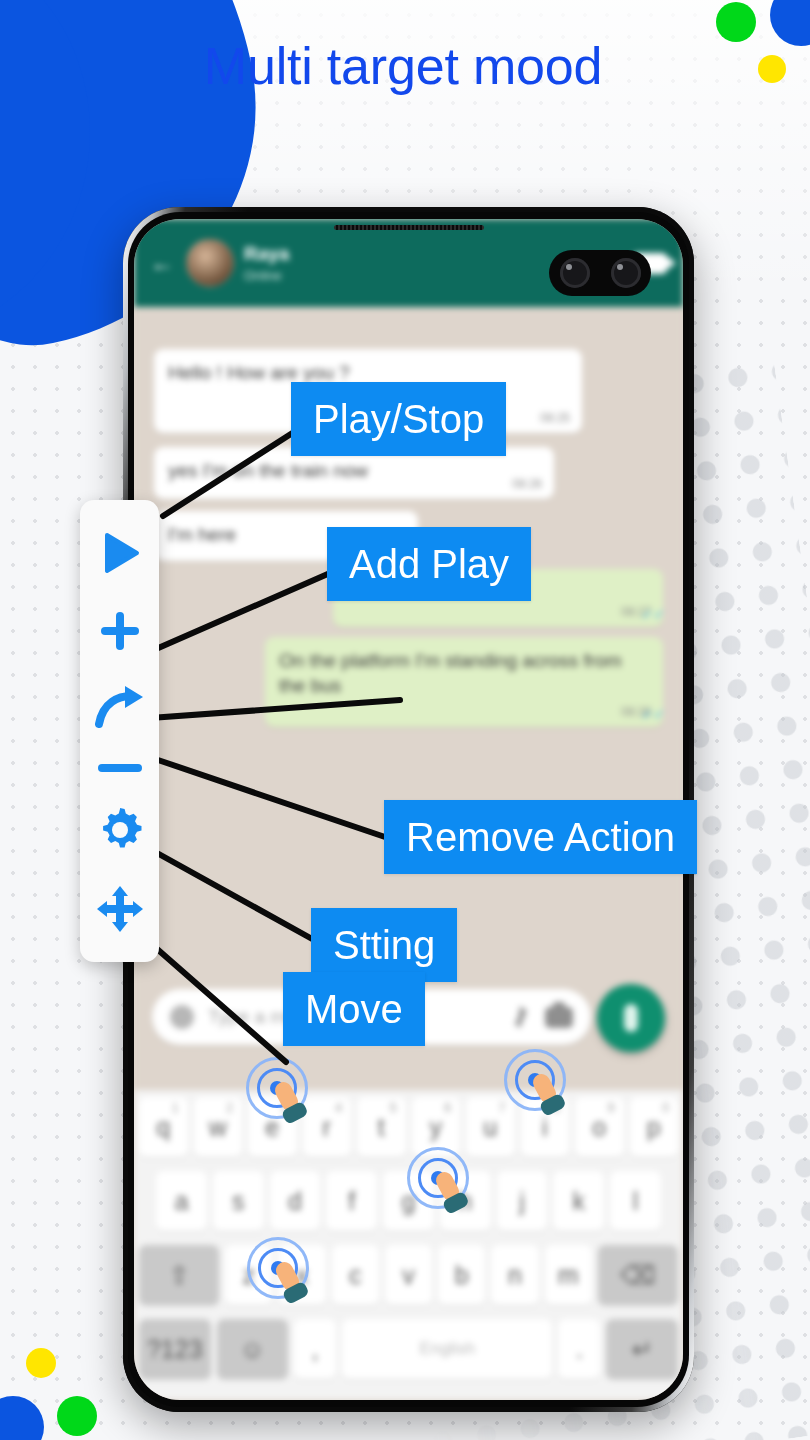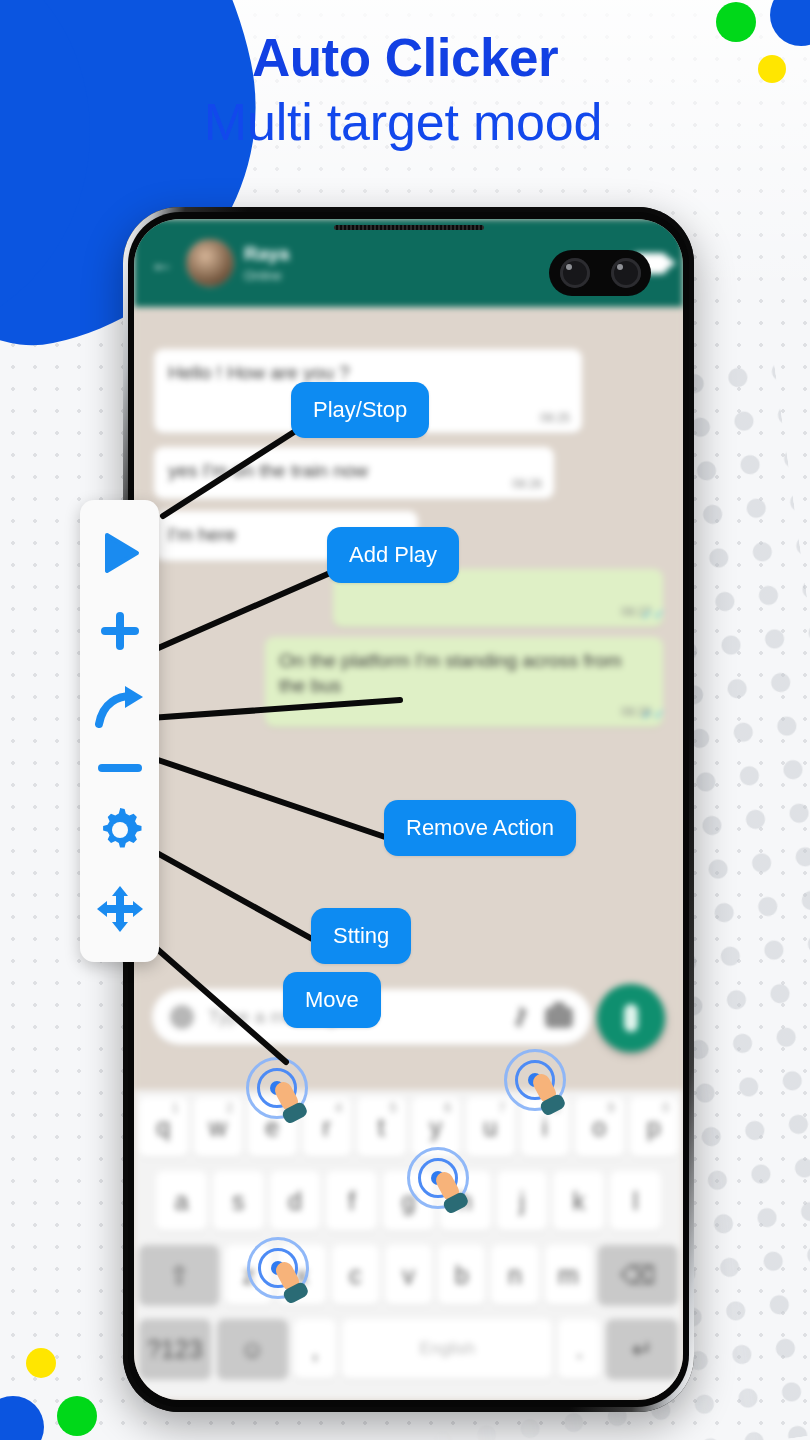--- a/index.html
+++ b/index.html
@@ -158,22 +158,22 @@
   .marker .hand{position:absolute;left:26px;top:30px;width:22px;height:44px;
     transform:rotate(-28deg);transform-origin:top left;}
   .marker .hand .finger{position:absolute;left:0;top:0;width:17px;height:30px;border-radius:9px;
     background:#f7b37a;}
   .marker .hand .cuff{position:absolute;left:-4px;top:26px;width:24px;height:15px;border-radius:6px;
     background:#2a6b75;}
 
   
   .lines{position:absolute;inset:0;z-index:12;pointer-events:none;}
   .callout{
-    position:absolute;background:#0d8bf2;color:#fff;border-radius:14px;
-    font-size:22px;line-height:1;padding:17px 22px;z-index:14;white-space:nowrap;
+    position:absolute;background:#0d8bf2;color:#fff;border-radius:0;
+    font-size:40px;line-height:1;padding:17px 22px;z-index:14;white-space:nowrap;
     box-shadow:0 1px 3px rgba(0,0,0,.10);
   }
 
   
   .tool{
     position:absolute;left:80px;top:500px;width:79px;height:462px;
     background:#fafafa;border-radius:14px;z-index:13;
     box-shadow:0 5px 16px rgba(0,0,0,.22);
     display:flex;flex-direction:column;align-items:center;justify-content:space-around;
     padding:14px 0;box-sizing:border-box;
@@ -193,21 +193,20 @@
   <div class="blob2"></div>
 
   <div class="dot" style="left:716px;top:2px;width:40px;height:40px;background:#00d819;"></div>
   <div class="dot" style="left:770px;top:-16px;width:62px;height:62px;background:#0b55e0;"></div>
   <div class="dot" style="left:758px;top:55px;width:28px;height:28px;background:#ffe600;"></div>
   <div class="dot" style="left:26px;top:1348px;width:30px;height:30px;background:#ffe600;"></div>
   <div class="dot" style="left:-18px;top:1396px;width:62px;height:62px;background:#0b55e0;"></div>
   <div class="dot" style="left:57px;top:1396px;width:40px;height:40px;background:#00d819;"></div>
 
   <div class="titles">
-    <div class="title-main">Auto Clicker</div>
     <div class="title-sub">Multi target mood</div>
   </div>
 
   <div class="phone">
     <div class="phone-edge"></div>
     <div class="phone-edge2"></div>
 
     <div class="screen">
       <div class="speaker"></div>
       <div class="punch">

